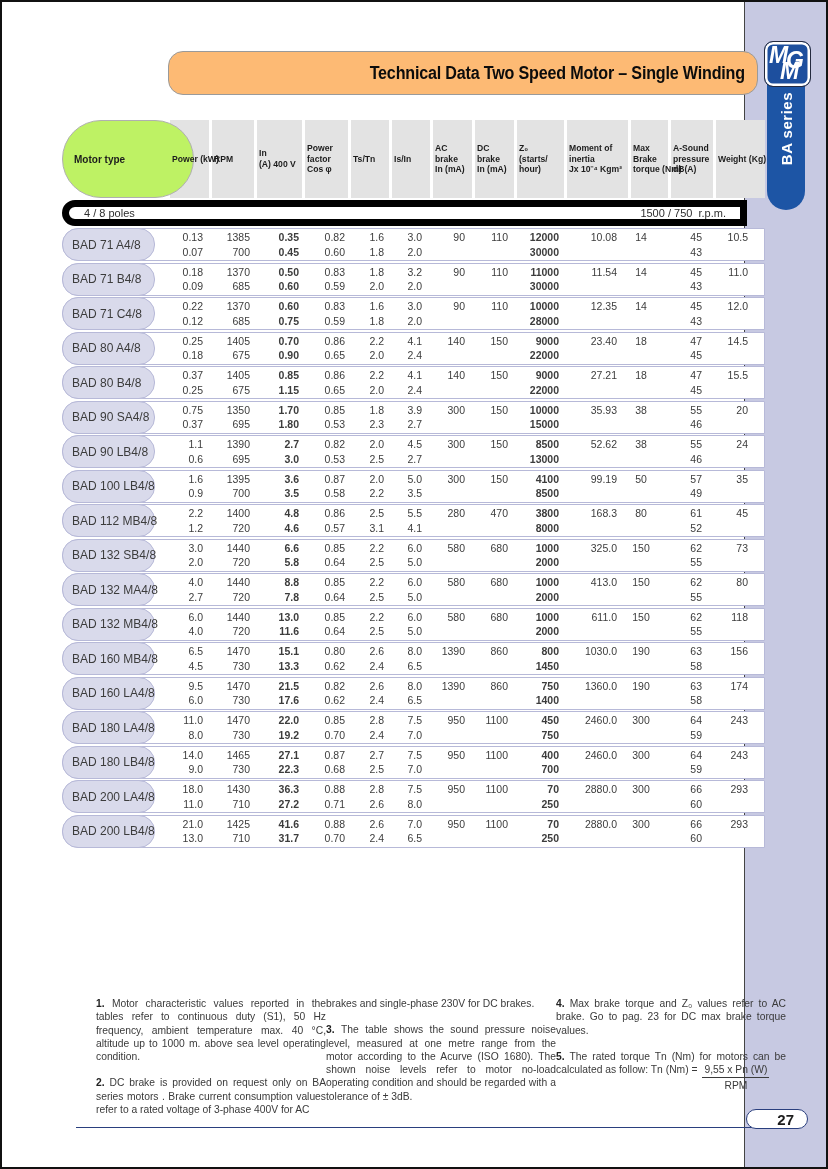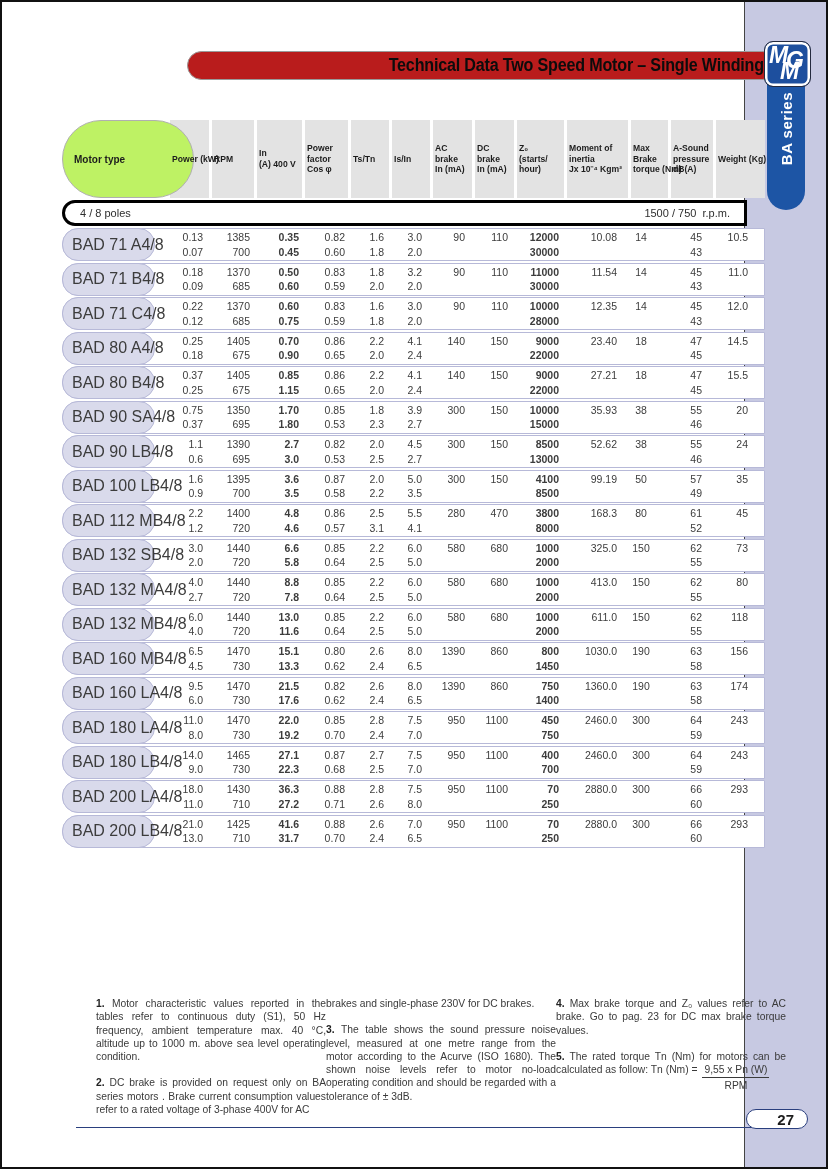--- a/index.html
+++ b/index.html
@@ -1,21 +1,21 @@
 <!DOCTYPE html>
 <html><head>
 <meta charset="utf-8">
 <style>
   html,body{margin:0;padding:0;background:#fff;}
   .canvas{position:relative;width:828px;height:1169px;background:#fff;border:2px solid #111;
           box-sizing:border-box;overflow:hidden;font-family:"Liberation Sans",sans-serif;}
   .purple-band{position:absolute;left:742px;top:0;width:82px;height:100%;background:#c7c9e2;
                border-left:1px solid #444;z-index:0;}
   
-  .title-banner{position:absolute;left:185px;top:49px;width:590px;height:29px;background:#b91c1c;
+  .title-banner{position:absolute;left:166px;top:49px;width:590px;height:44px;background:#fdba74;
     border:1.5px solid #9a9a9a;border-radius:15px;display:flex;align-items:center;
     justify-content:flex-end;padding-right:12px;box-sizing:border-box;z-index:1;}
   .title-text{display:inline-block;font-weight:bold;font-size:17.5px;color:#0c0c0c;
     letter-spacing:-0.2px;transform:scaleX(0.92);transform-origin:right center;white-space:nowrap;}
   
   .logo{position:absolute;left:762px;top:39px;width:47px;height:46px;background:#1d4f9e;
     border:1.5px solid #242a3e;border-radius:9px;box-shadow:inset 0 0 0 2.5px #fff;z-index:5;
     box-sizing:border-box;overflow:hidden;}
   .logo span{position:absolute;color:#fff;font-weight:bold;font-style:italic;font-size:23px;line-height:23px;}
   .logo .l1{left:4px;top:2px;}
@@ -33,29 +33,29 @@
   .hgrid{position:absolute;left:0;top:0;width:100%;height:100%;}
   .hgrid.bg{z-index:1;}
   .hgrid.txt{z-index:3;}
   .hbgcell{background:#e3e3e3;border-left:3px solid #fff;box-sizing:border-box;}
   .hpill{position:absolute;left:0;top:0;width:132px;height:78px;background:#bef264;
     border:1px solid #b0b0b0;border-radius:39px;z-index:2;box-sizing:border-box;
     display:flex;align-items:center;padding-left:11px;font-weight:bold;font-size:10px;color:#1d1d1d;}
   .hcell{display:flex;flex-direction:column;justify-content:center;padding-left:5px;
     font-weight:bold;font-size:8.6px;line-height:10.6px;color:#1d1d1d;white-space:nowrap;
     box-sizing:border-box;overflow:visible;}
-  .poles-row{margin-top:2px;width:685px;height:26px;background:#fff;border:3px solid #000000;
+  .poles-row{margin-top:2px;width:685px;height:26px;background:#fff;border:7px solid #000000;
     border-radius:13px 0 0 13px;box-sizing:border-box;display:flex;align-items:center;
     justify-content:space-between;padding:0 14px 0 15px;font-size:11px;color:#2e2e2e;white-space:pre;text-align:right;}
   .tbody{margin-top:2px;}
   .trow{position:relative;height:33px;margin-bottom:1.5px;background:#fff;
     border:1px solid #b7b9d8;border-radius:17px 0 0 17px;box-sizing:border-box;}
   .mpill{position:absolute;left:-1px;top:-1px;bottom:-1px;width:93px;background:#d9daeb;
     border:1px solid #b7b9d8;border-radius:16px;box-sizing:border-box;display:flex;
-    align-items:center;padding-left:9px;font-size:16px;color:#3c3c3c;white-space:nowrap;z-index:1;}
+    align-items:center;padding-left:9px;font-size:12px;color:#3c3c3c;white-space:nowrap;z-index:1;}
   .vcell{padding-top:1px;text-align:right;font-size:10.5px;line-height:14.6px;color:#3c3c3c;
     box-sizing:border-box;}
   .vcell div{height:14.6px;}
   [data-col="power"]{padding-right:7px;}  [data-col="rpm"]{padding-right:5px;}
   [data-col="in"]{padding-right:4px;font-weight:bold;}     [data-col="cos"]{padding-right:4px;}
   [data-col="ts"]{padding-right:6px;}     [data-col="is"]{padding-right:9px;}
   [data-col="ac"]{padding-right:8px;}     [data-col="dc"]{padding-right:7px;}
   [data-col="z0"]{padding-right:6px;font-weight:bold;}     [data-col="mom"]{padding-right:12px;}
   [data-col="max"]{padding-right:16px;text-align:center;}   [data-col="sound"]{padding-right:12px;}
   [data-col="weight"]{padding-right:18px;}

